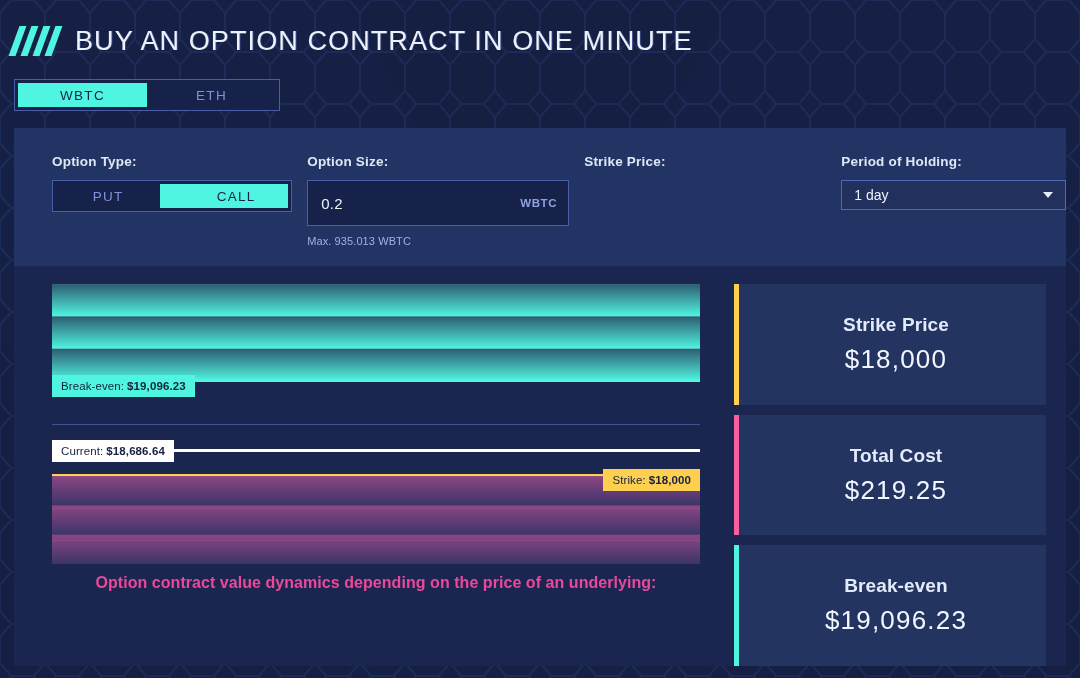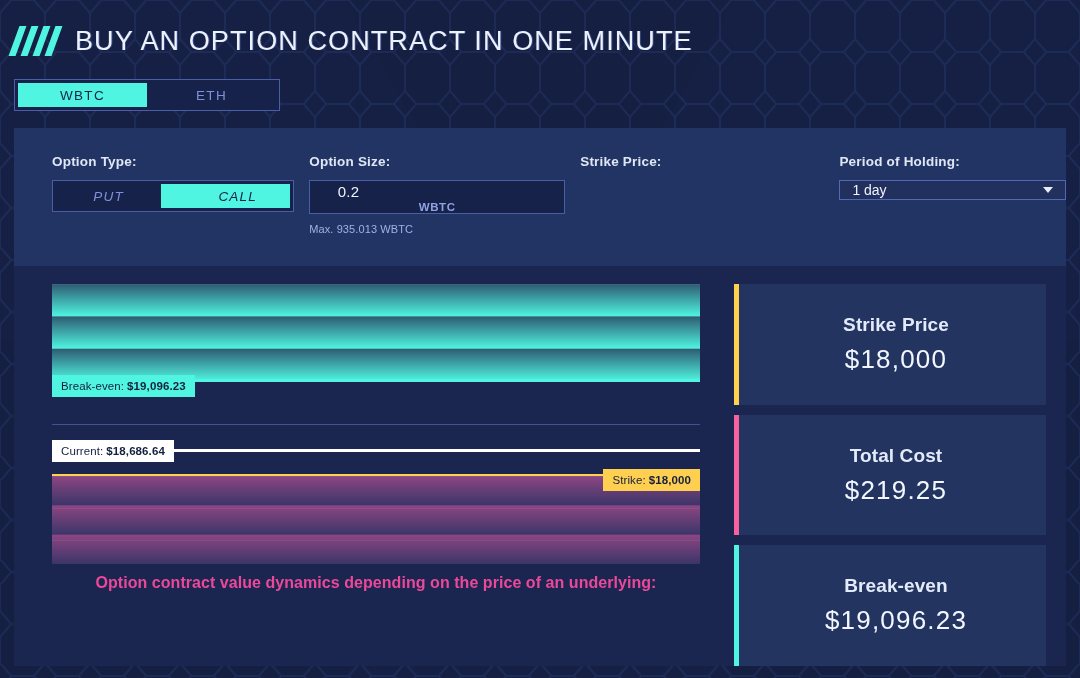--- a/index.html
+++ b/index.html
@@ -132,32 +132,30 @@
   }
   .toggle div {
     flex: 1;
     display: flex;
     align-items: center;
     justify-content: center;
     font-size: 13.5px;
     letter-spacing: 1.2px;
     color: #7f91d8;
     cursor: pointer;
-    font-style: italic;
   }
   .toggle div.on { background: #4ff5e0; color: #17224a; padding-left: 24px; }
 
   .input-box {
-    height: 34px;
+    height: 46px;
     border: 1px solid #4a5ea8;
     background: #17224a;
     display: flex;
     align-items: center;
     padding: 0 13px;
-    flex-direction: column;
   }
   .input-box .val {
     flex: 1;
     font-size: 15px;
     color: #eef3fc;
     letter-spacing: .3px;
     background: transparent;
     border: 0;
     outline: none;
     font-family: inherit;
@@ -168,21 +166,21 @@
     font-weight: 700;
     letter-spacing: .6px;
   }
 
   .select-box {
     height: 20px;
     border: 1px solid #5268b4;
     background: #22305e;
     display: flex;
     align-items: center;
-    padding: 4px 12px;
+    padding: 14px 12px;
     cursor: pointer;
   }
   .select-box .sel {
     flex: 1;
     font-size: 14px;
     color: #eef3fc;
   }
   .caret {
     width: 0; height: 0;
     border-left: 5.5px solid transparent;

